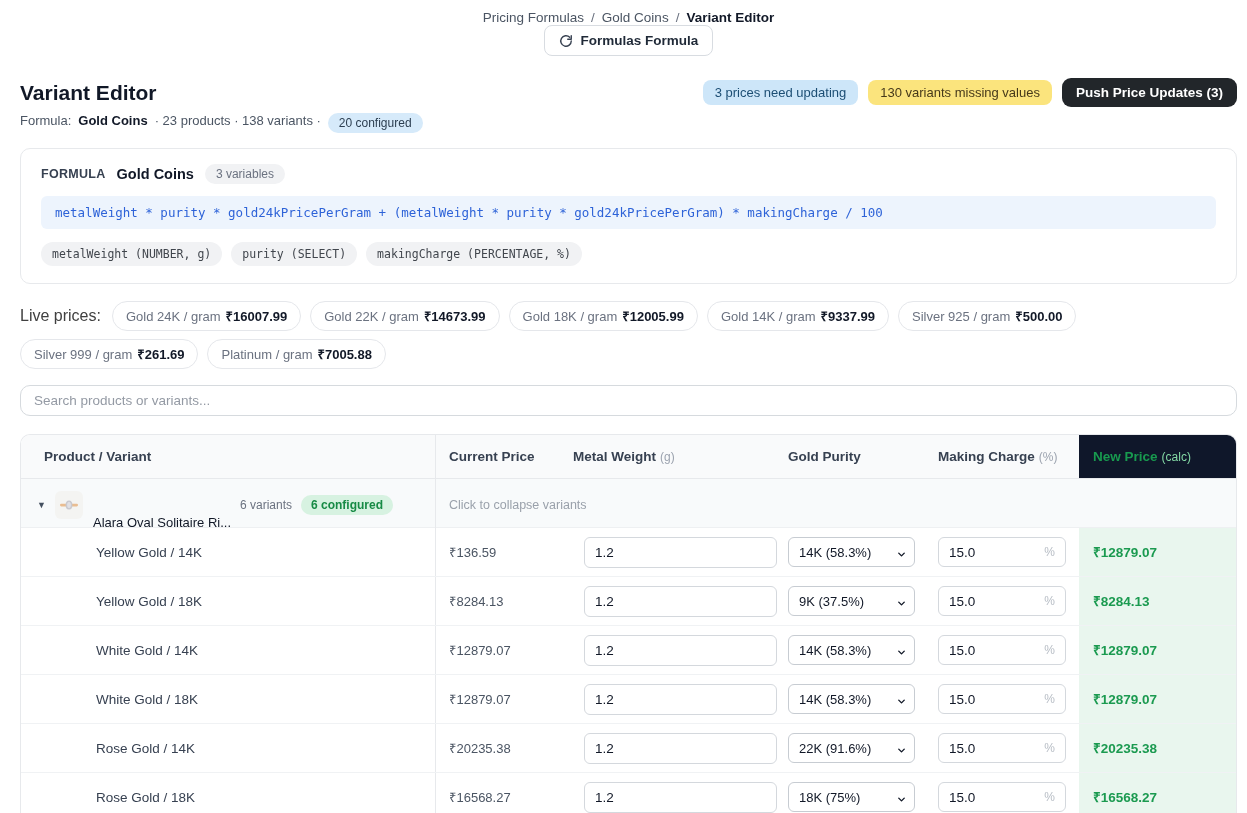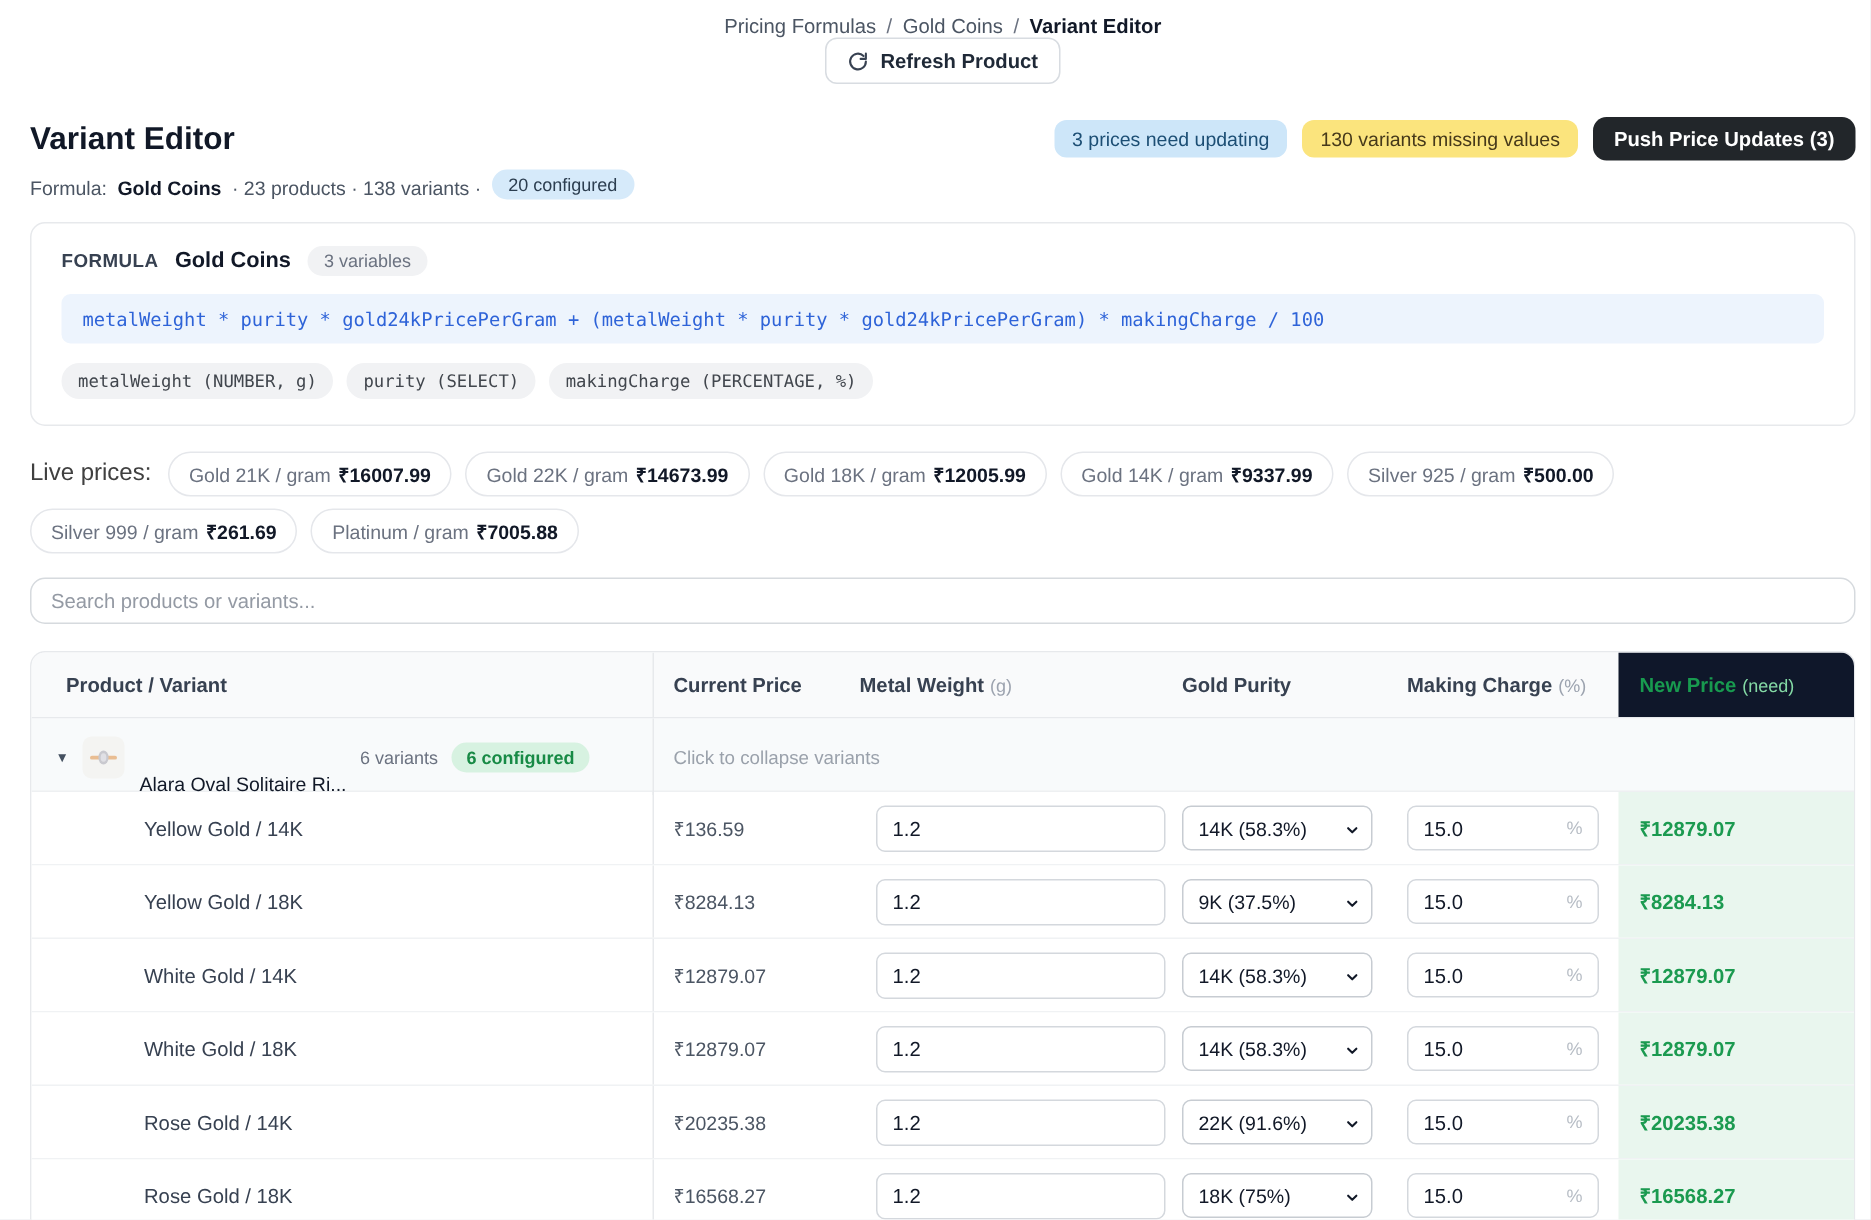--- a/index.html
+++ b/index.html
@@ -23,21 +23,21 @@
     padding:7px 14px; font-size:13.5px; font-weight:600; color:#1f2937; cursor:pointer;
   }
 
   
   .title-row { margin-top:22px; display:flex; justify-content:space-between; align-items:center; }
   .page-title { font-size:21px; font-weight:700; color:#111827; }
   .title-badges { display:flex; align-items:center; gap:10px; }
   .badge-blue { background:#cde6f9; color:#1c4e74; font-size:13px; padding:5px 12px; border-radius:8px; }
   .badge-yellow { background:#fbe47d; color:#46391a; font-size:13px; padding:5px 12px; border-radius:8px; }
   .btn-push { background:#22262a; color:#fff; font-size:13.5px; font-weight:700; padding:7px 14px; border:none; border-radius:9px; cursor:pointer; }
-  .subtitle { margin-top:6px; font-size:13px; color:#4b5563; display:flex; align-items:flex-end; gap:7px; }
+  .subtitle { margin-top:6px; font-size:13px; color:#4b5563; display:flex; align-items:flex-start; gap:7px; }
   .subtitle b { color:#111827; }
   .badge-configured { background:#d6eafa; color:#2c3e50; font-size:12px; padding:3px 11px; border-radius:999px; }
 
   
   .formula-card { margin-top:15px; border:1px solid #e7e9ec; border-radius:10px; padding:15px 20px 17px; }
   .formula-head { display:flex; align-items:center; gap:11px; }
   .formula-label { font-size:12.5px; font-weight:700; color:#374151; letter-spacing:.3px; }
   .formula-name { font-size:14.5px; font-weight:700; color:#111827; }
   .badge-gray { background:#f1f2f4; color:#6b7280; font-size:12px; padding:3px 11px; border-radius:999px; }
   .formula-code {
@@ -126,21 +126,21 @@
       <span class="crumb-sep">/</span>
       <span class="crumb-current">Variant Editor</span>
     </div>
     <button class="btn-refresh">
       <span style="display:inline-flex;">
         <svg width="14" height="14" viewBox="0 0 24 24" fill="none" stroke="#374151" stroke-width="2.4" stroke-linecap="round" stroke-linejoin="round">
           <path d="M21 12a9 9 0 1 1-2.64-6.36"></path>
             <polyline points="21 3 21 9 15 9"></polyline>
         </svg>
       </span>
-      <span>Refresh Product</span>
+      <span>Formulas Formula</span>
     </button>
   </div>
 
   
   <div class="title-row">
     <div class="page-title">Variant Editor</div>
     <div class="title-badges">
       <span class="badge-blue">3 prices need updating</span>
       <span class="badge-yellow">130 variants missing values</span>
       <button class="btn-push">Push Price Updates (3)</button>
@@ -165,21 +165,21 @@
       <span class="var-chip">metalWeight (NUMBER, g)</span>
       <span class="var-chip">purity (SELECT)</span>
       <span class="var-chip">makingCharge (PERCENTAGE, %)</span>
     </div>
   </div>
 
   
   <div class="live-row">
     <span class="live-label">Live prices:</span>
     <span class="price-chip">
-        <span>Gold 21K / gram</span>
+        <span>Gold 24K / gram</span>
         <b>₹16007.99</b>
       </span>
     <span class="price-chip">
         <span>Gold 22K / gram</span>
         <b>₹14673.99</b>
       </span>
     <span class="price-chip">
         <span>Gold 18K / gram</span>
         <b>₹12005.99</b>
       </span>
@@ -220,21 +220,21 @@
         </div>
       <div class="cell th th-pur">
           <span>Gold Purity</span>
         </div>
       <div class="cell th th-mk">
           <span>Making Charge</span>
           <span class="unit">(%)</span>
         </div>
       <div class="cell th th-new">
           <span>New Price</span>
-          <span class="unit">(need)</span>
+          <span class="unit">(calc)</span>
         </div>
     </div>
 
     <div class="trow grow">
       <div class="cell c-prod gcell">
         <span class="caret">▼</span>
         <span class="thumb thumb-ring">
           <svg width="22" height="22" viewBox="0 0 22 22">
             <rect x="2" y="9.8" width="18" height="2.6" rx="1.3" fill="#e9bd92"></rect>
             <ellipse cx="11" cy="11" rx="3.4" ry="4.6" fill="#c9c9cf"></ellipse>

